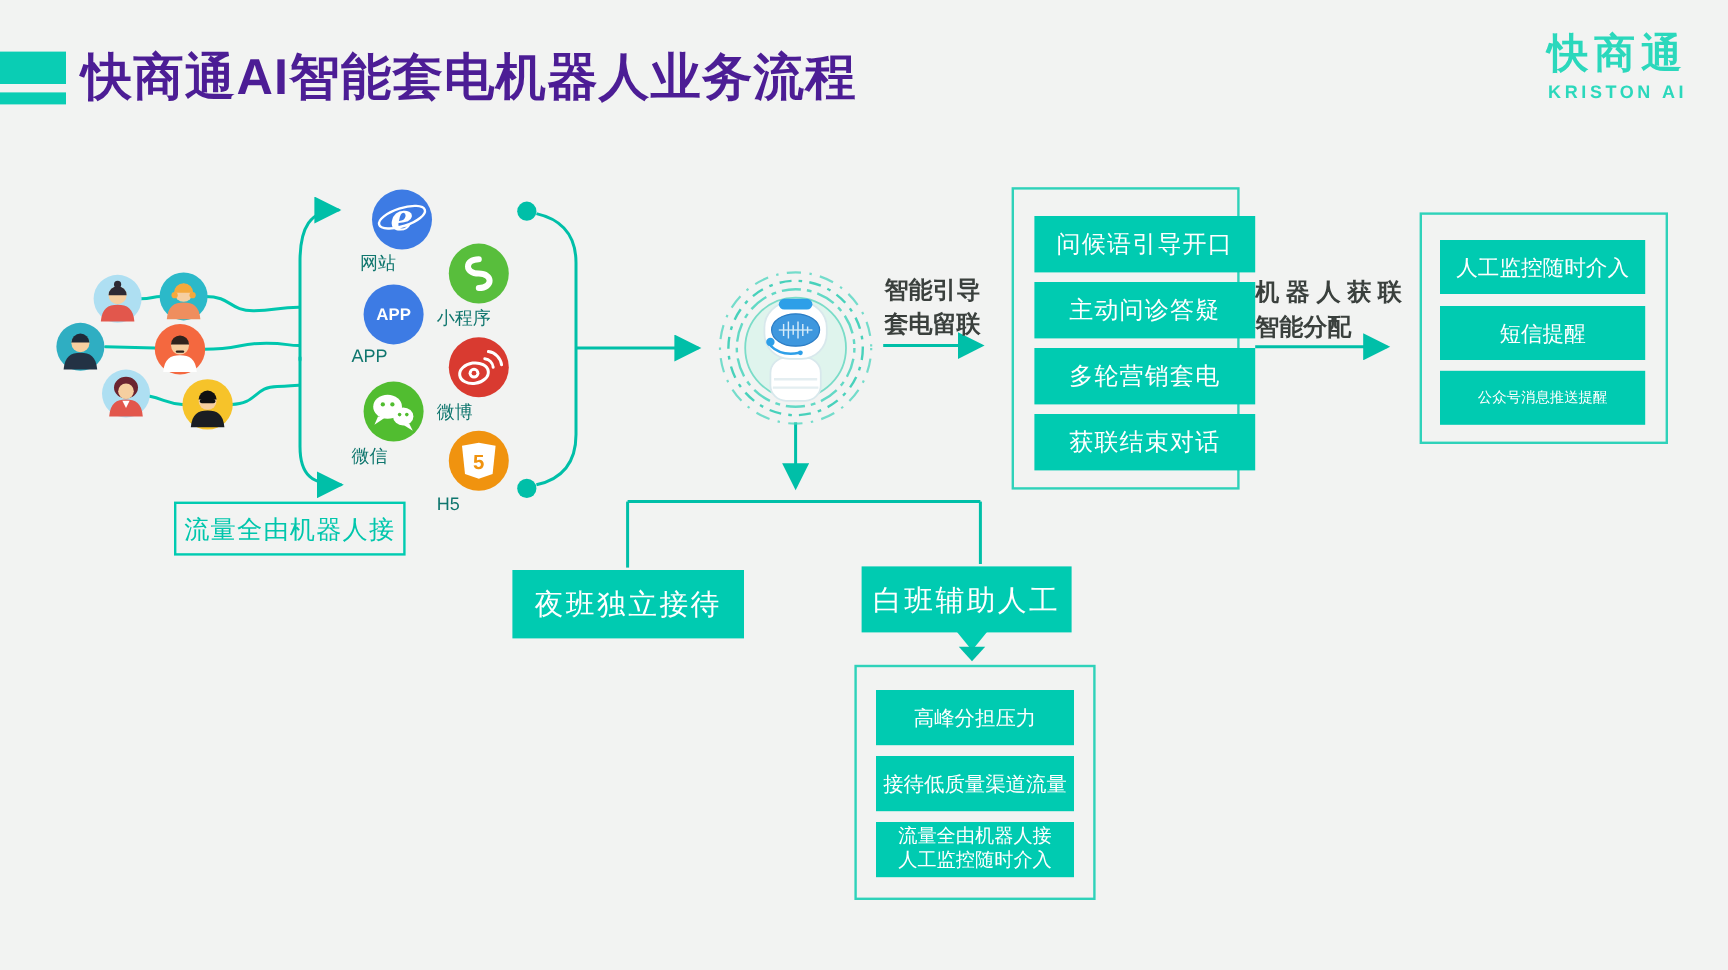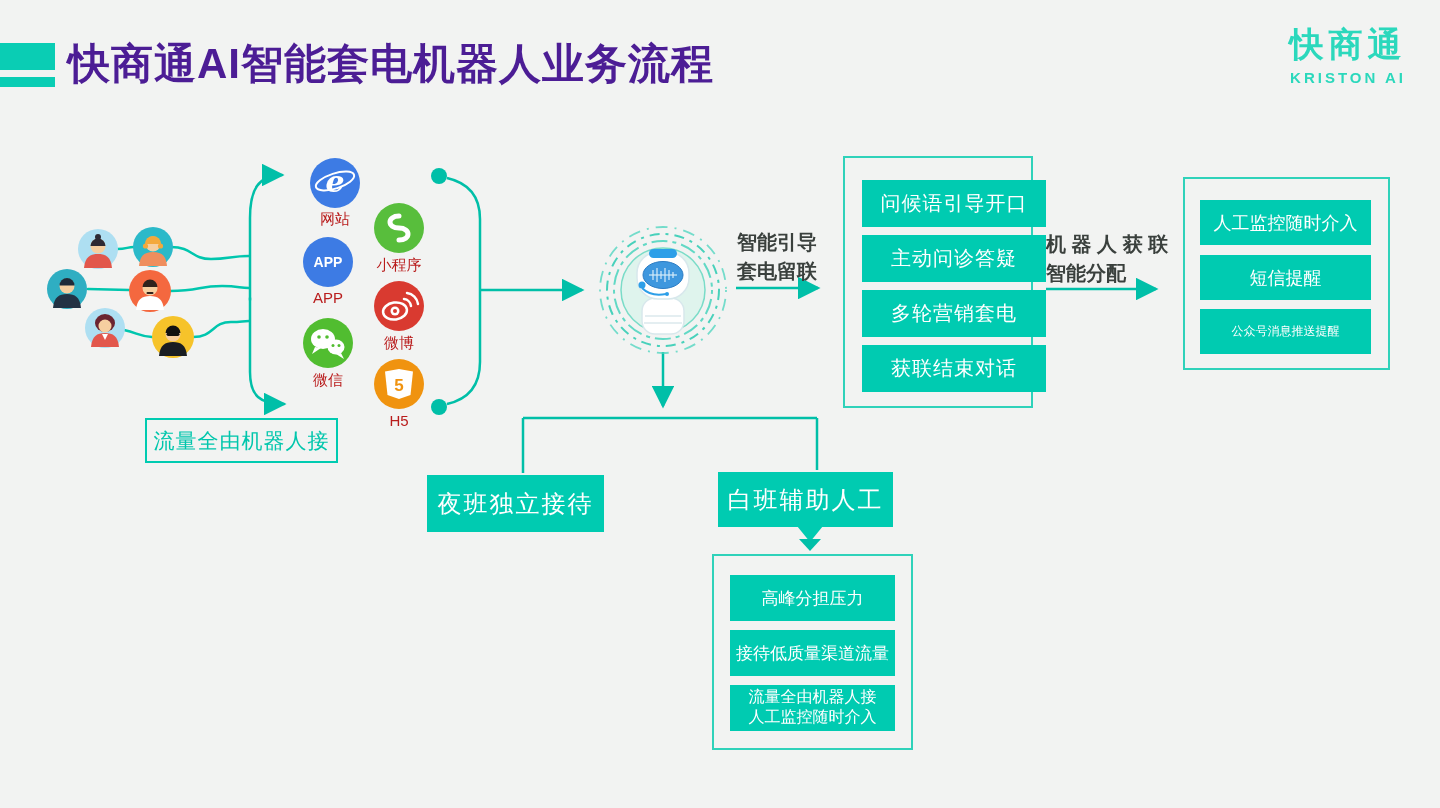--- a/index.html
+++ b/index.html
@@ -19,21 +19,21 @@
   .logo-en{font-size:15px;font-weight:bold;letter-spacing:3px;margin-top:1px;}
 
   
   .wires{left:0;top:0;width:1440px;height:808px;pointer-events:none;}
 
   
   .avatar{width:44px;height:44px;}
 
   
   .chan-icon{width:50px;height:50px;border-radius:50%;display:flex;align-items:center;justify-content:center;}
-  .chan-label{width:70px;text-align:center;font-size:15px;color:#b91c1c;}
+  .chan-label{width:70px;font-size:15px;color:#0f766e;}
   .c-blue{background:#3D7BE4;}
   .c-green1{background:#58BE3C;}
   .c-red{background:#D93A30;}
   .c-green2{background:#51BD30;}
   .c-orange{background:#F0930F;}
 
   
   .fill-box{background:#00CBB1;color:#fff;display:flex;align-items:center;justify-content:center;text-align:center;}
   .outline-box{border:2px solid #2FD2BA;}
   .caption-box{left:145px;top:418px;width:189px;height:41px;border:2px solid #00CBB1;color:#00C6AC;
@@ -44,25 +44,25 @@
   .s1-0{top:22px;} .s1-1{top:77px;} .s1-2{top:132px;} .s1-3{top:187px;}
 
   .notify-group{left:1183px;top:177px;width:203px;height:189px;}
   .notify-item{left:15px;width:171px;height:45px;font-size:18px;}
   .n-0{top:21px;} .n-1{top:76px;} .n-2{top:130px;font-size:12px;}
 
   .flow-label{font-size:20px;font-weight:bold;color:#3A403D;line-height:1.45;white-space:pre-line;}
   .flow1{left:737px;top:228px;}
   .flow2{left:1046px;top:230px;}
 
-  .night-box{left:427px;top:475px;width:177px;height:57px;font-size:24px;letter-spacing:2px;}
+  .night-box{left:427px;top:475px;width:193px;height:57px;font-size:24px;letter-spacing:2px;}
   .day-box{left:718px;top:472px;width:175px;height:55px;font-size:24px;letter-spacing:2px;}
 
   .details-group{left:712px;top:554px;width:197px;height:192px;}
-  .details-item{left:16px;width:165px;height:46px;font-size:17px;font-family:Liberation Mono, monospace;}
+  .details-item{left:16px;width:165px;height:46px;font-size:17px;}
   .d-0{top:19px;} .d-1{top:74px;} .d-2{top:129px;font-size:16px;line-height:1.25;white-space:pre-line;}
 </style>
 </head>
 <body>
 
 <div class="abs accent-block"></div>
 <div class="abs accent-bar"></div>
 <div class="abs page-title">快商通AI智能套电机器人业务流程</div>
 <div class="abs logo">
   <div class="logo-cn">快商通</div>

